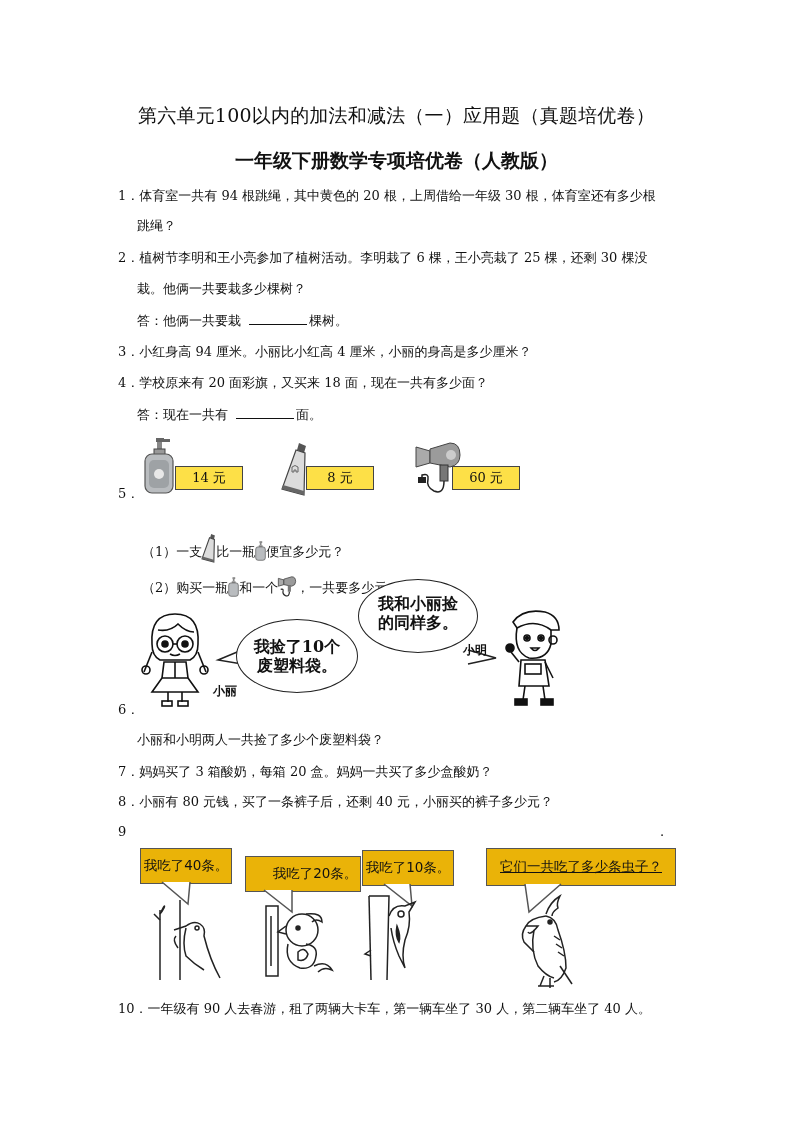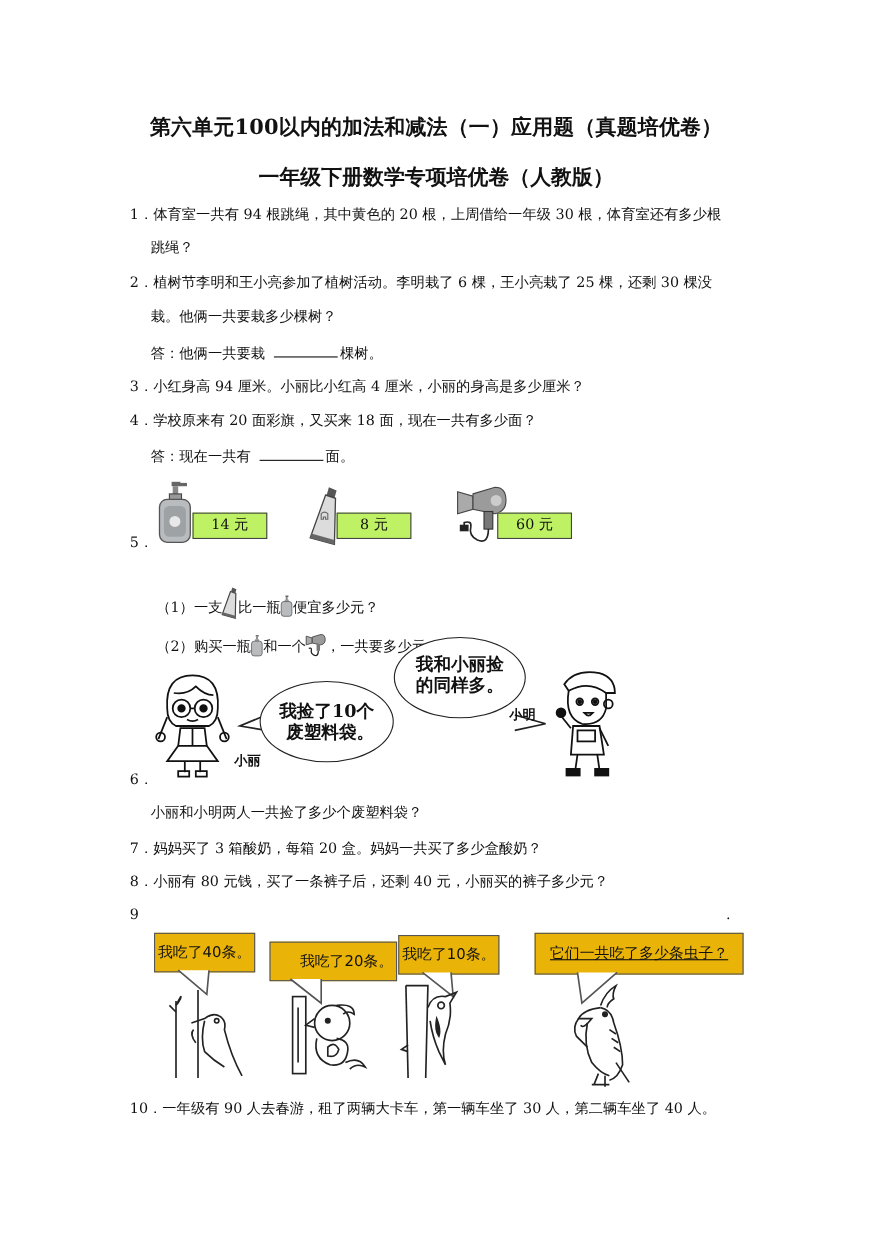--- a/index.html
+++ b/index.html
@@ -4,33 +4,33 @@
   <style>
     html, body { margin: 0; padding: 0; background: #ffffff; }
     body {
       width: 793px; height: 1122px; position: relative; overflow: hidden;
       font-family: "DejaVu Serif", "Liberation Serif", serif;
       color: #111;
     }
     .abs { position: absolute; }
     .title1 {
       left: 0; width: 793px; top: 103px; text-align: center;
-      font-size: 19px; font-weight: bold; letter-spacing: 0.2px;
+      font-size: 19px; font-weight: normal; letter-spacing: 0.2px;
     }
     .title2 {
       left: 0; width: 793px; top: 148px; text-align: center;
       font-size: 19px; font-weight: bold;
     }
     .line { font-size: 13px; white-space: nowrap; line-height: 16px; }
     .blank {
       display: inline-block; width: 58px; border-bottom: 1px solid #111;
       height: 12px; margin: 0 2px 0 8px; vertical-align: baseline;
     }
     .pricebox {
-      position: absolute; border: 1px solid #444; background: #bef264;
+      position: absolute; border: 1px solid #444; background: #fde047;
       font-size: 13px; text-align: center; line-height: 22px; height: 22px;
     }
     .bubble {
       position: absolute; border: 1.5px solid #222; border-radius: 50%;
       background: #fff; font-size: 16px; font-weight: bold;
       display: flex; align-items: center; justify-content: center;
       text-align: center; line-height: 19px;
     }
     .sq {
       position: absolute; border: 1.5px solid #555; background: #eab308;
@@ -162,21 +162,21 @@
         <line x1="42" y1="80" x2="42" y2="90"></line>
       <rect x="22" y="89" width="10" height="5"></rect>
         <rect x="38" y="89" width="10" height="5"></rect>
     </g>
   </svg>
   <div class="name" style="left:213px; top:683px;">小丽</div>
 
   <svg style="left:218px; top:648px;" width="24" height="20" viewBox="0 0 24 20">
     <path d="M24 2 L0 12 L24 16" fill="#fff" stroke="#222" stroke-width="1.5"></path>
   </svg>
-  <div class="bubble" style="left:236px; top:619px; width:120px; height:72px;text-align:right;">
+  <div class="bubble" style="left:236px; top:619px; width:120px; height:72px;">
     <div>
       <div>我捡了10个</div>
       <div>废塑料袋。</div>
     </div>
   </div>
 
   <div class="bubble" style="left:358px; top:579px; width:118px; height:72px;">
     <div style="margin-top:-6px;">
       <div>我和小丽捡</div>
       <div>的同样多。</div>

